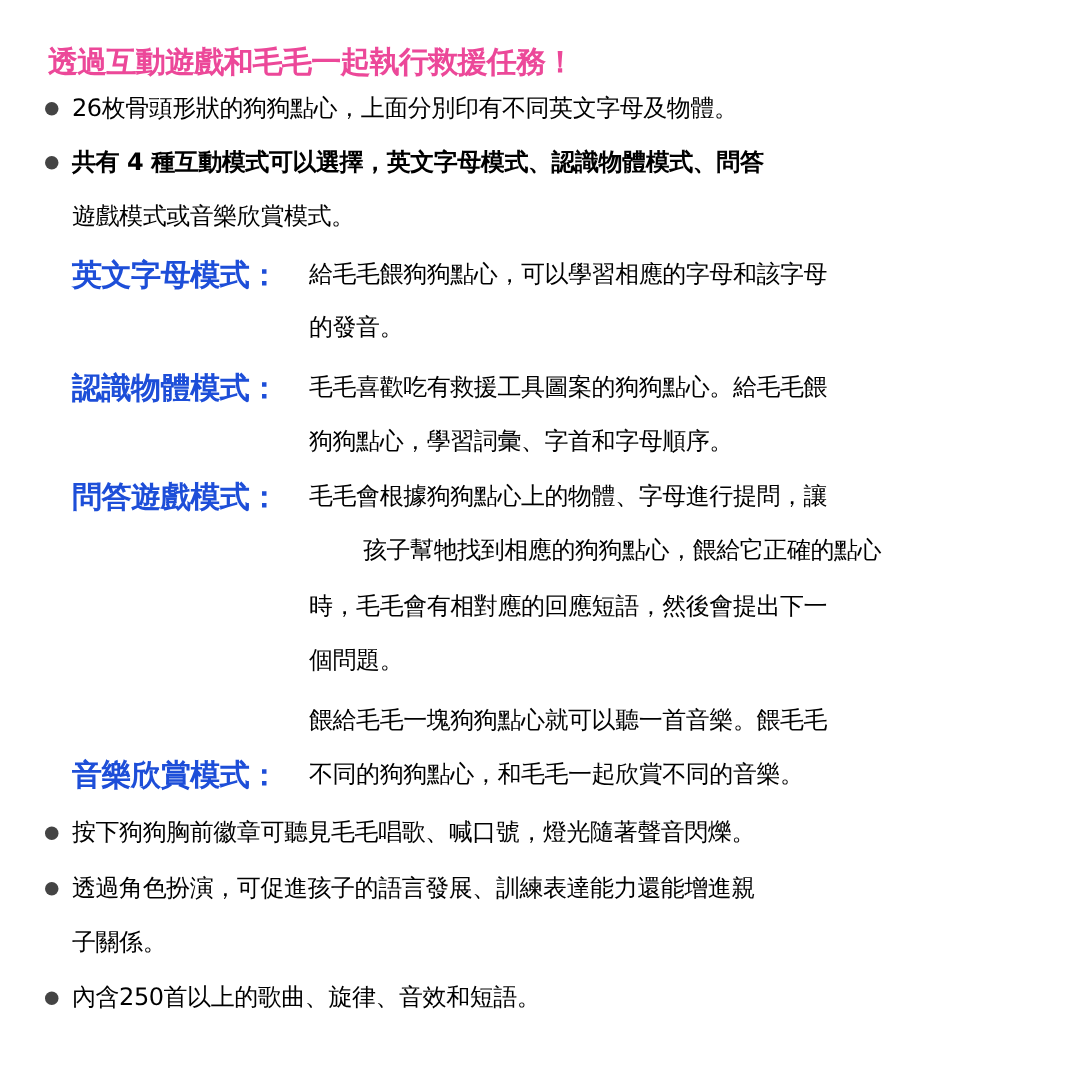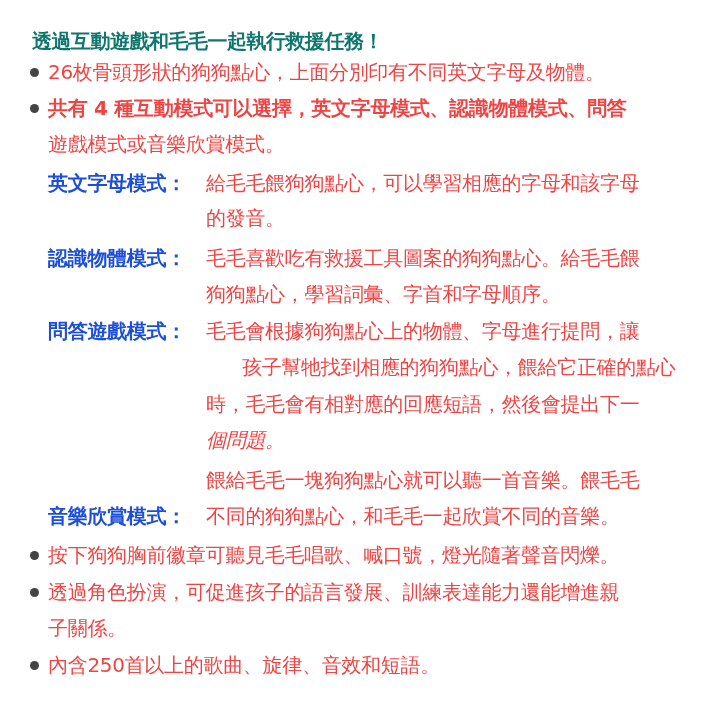--- a/index.html
+++ b/index.html
@@ -4,26 +4,26 @@
 <style>
   html, body { margin: 0; padding: 0; background: #ffffff; }
   body {
     width: 720px; height: 720px; overflow: hidden; position: relative;
     font-family: "DejaVu Sans", "Liberation Sans", sans-serif;
     color: #555555;
   }
   .wrap { position: absolute; left: 0; top: 0; width: 720px; }
   .title {
     position: absolute; left: 32px; top: 28px;
-    font-size: 20px; font-weight: bold; color: #0f766e;
+    font-size: 20px; font-weight: bold; color: #ec4899;
     letter-spacing: -0.5px; white-space: nowrap;
   }
   .line {
-    position: absolute; font-size: 20px; line-height: 24px;
-    white-space: nowrap; color: #ef4444; letter-spacing: -0.3px;
+    position: absolute; font-size: 16px; line-height: 24px;
+    white-space: nowrap; color: #000000; letter-spacing: -0.3px;
   }
   .bullet-dot {
     position: absolute; width: 9px; height: 9px; border-radius: 50%;
     background: #444444;
   }
   .label {
     position: absolute; font-size: 20px; line-height: 24px; font-weight: bold;
     color: #1d4ed8; white-space: nowrap; letter-spacing: -0.3px;
   }
 </style>
@@ -46,21 +46,21 @@
   <div class="line" style="left:206px; top:206px;">的發音。</div>
 
   <div class="label" style="left:48px; top:246px;text-align:center;">認識物體模式：</div>
   <div class="line" style="left:206px; top:246px;">毛毛喜歡吃有救援工具圖案的狗狗點心。給毛毛餵</div>
   <div class="line" style="left:206px; top:282px;">狗狗點心，學習詞彙、字首和字母順序。</div>
 
   <div class="label" style="left:48px; top:319px;">問答遊戲模式：</div>
   <div class="line" style="left:206px; top:319px;">毛毛會根據狗狗點心上的物體、字母進行提問，讓</div>
   <div class="line" style="left:206px; top:355px;margin-left:36px;">孩子幫牠找到相應的狗狗點心，餵給它正確的點心</div>
   <div class="line" style="left:206px; top:392px;">時，毛毛會有相對應的回應短語，然後會提出下一</div>
-  <div class="line" style="left:206px; top:428px;font-style:italic;">個問題。</div>
+  <div class="line" style="left:206px; top:428px;">個問題。</div>
 
   <div class="label" style="left:48px; top:468px;margin-top:36px;">音樂欣賞模式：</div>
   <div class="line" style="left:206px; top:468px;">餵給毛毛一塊狗狗點心就可以聽一首音樂。餵毛毛</div>
   <div class="line" style="left:206px; top:504px;">不同的狗狗點心，和毛毛一起欣賞不同的音樂。</div>
 
   <div class="bullet-dot" style="left:30px; top:551px;"></div>
   <div class="line" style="left:48px; top:543px;">按下狗狗胸前徽章可聽見毛毛唱歌、喊口號，燈光隨著聲音閃爍。</div>
 
   <div class="bullet-dot" style="left:30px; top:588px;"></div>
   <div class="line" style="left:48px; top:580px;text-align:center;">透過角色扮演，可促進孩子的語言發展、訓練表達能力還能增進親</div>

